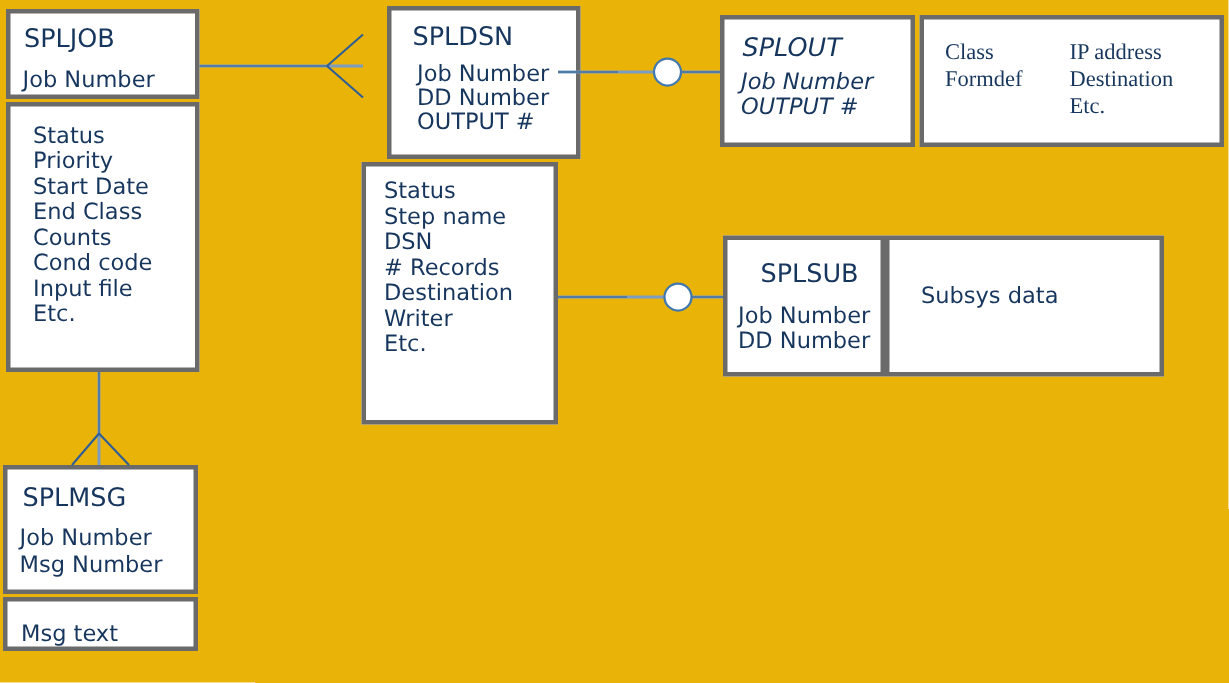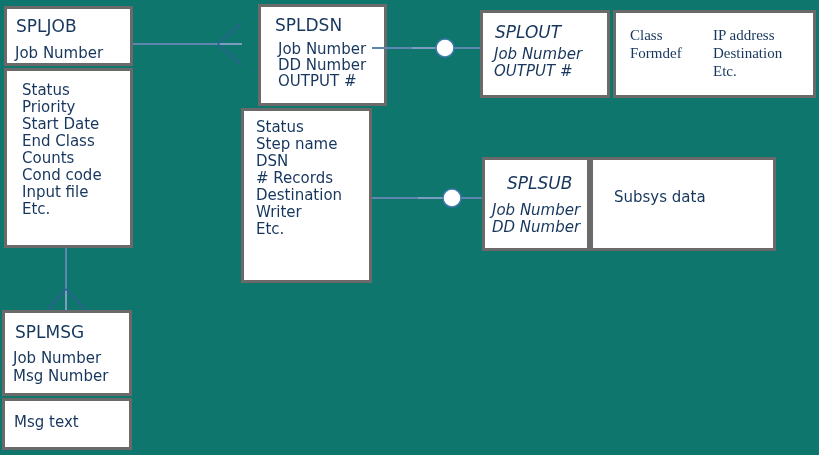--- a/index.html
+++ b/index.html
@@ -1,19 +1,19 @@
 <!DOCTYPE html>
 <html><head>
 <meta charset="utf-8">
 <style>
   html,body{margin:0;padding:0;background:#ffffff;}
   #canvas{
     position:relative;
     width:819px;height:455px;
-    background:#0f766e;
+    background:#eab308;
     font-family:"DejaVu Sans","Liberation Sans",sans-serif;
     color:#17365d;
     overflow:hidden;
   }
   .box{
     position:absolute;
     box-sizing:border-box;
     border:3px solid #6a6a6a;
     background:#ffffff;
   }
@@ -48,32 +48,32 @@
   
   #splout-header{left:480px;top:10px;width:130px;height:88px;font-style:italic;}
   #splout-header .entity-title{padding:9px 0 0 12px;}
   #splout-header .key-list{padding:4px 0 0 11px;}
   #splout-attr{left:613px;top:10px;width:203px;height:88px;}
   #splout-attr .attr-cols{display:flex;padding:13px 0 0 14px;font-family:Liberation Serif, serif;}
   #splout-attr .attr-list{width:83px;}
   #splout-attr .attr-list div{line-height:18px;}
 
   
-  #splsub-header{left:482px;top:157px;width:108px;height:94px;font-style:italic;}
+  #splsub-header{left:482px;top:157px;width:108px;height:94px;}
   #splsub-header .entity-title{padding:13px 0 0 22px;}
   #splsub-header .key-list{padding:9px 0 0 7px;}
   #splsub-attr{left:590px;top:157px;width:186px;height:94px;}
   #splsub-attr .attr-list{padding:29px 0 0 21px;}
 
   
   #splmsg-header{left:2px;top:310px;width:130px;height:86px;}
   #splmsg-header .entity-title{padding:9px 0 0 10px;}
   #splmsg-header .key-list{padding:7px 0 0 8px;}
   #splmsg-header .key-list div{line-height:18px;}
-  #splmsg-attr{left:2px;top:398px;width:130px;height:52px;}
+  #splmsg-attr{left:2px;top:398px;width:130px;height:36px;}
   #splmsg-attr .attr-list{padding:13px 0 0 9px;}
 
   #connector-layer{
     position:absolute;left:0;top:0;width:819px;height:455px;
     pointer-events:none;
   }
 </style>
 </head>
 <body>
 

